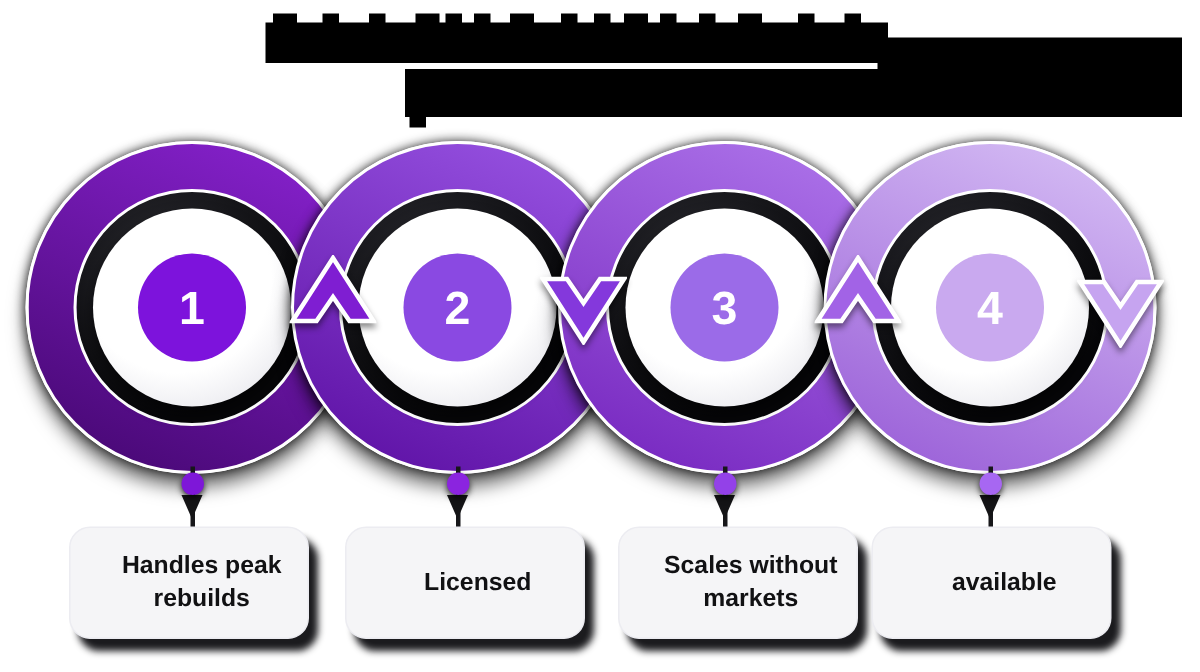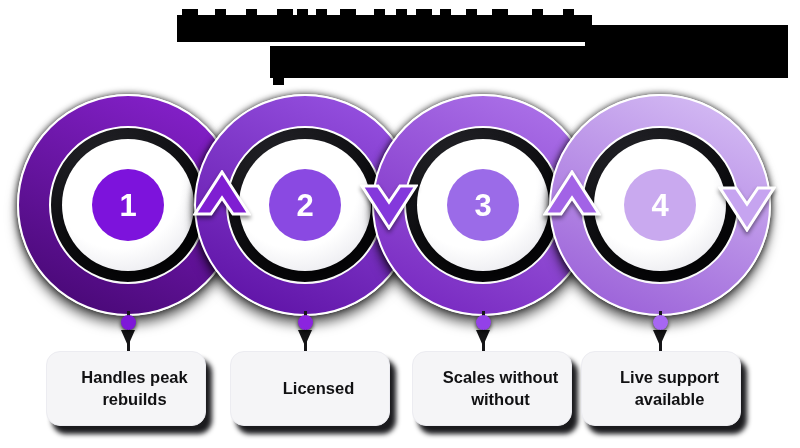--- a/index.html
+++ b/index.html
@@ -163,20 +163,19 @@
 
   <div class="card" style="left:46px">
     <div class="l1">Handles peak</div>
     <div class="l2">rebuilds</div>
   </div>
   <div class="card" style="left:230px">
     <div class="l1">Licensed</div>
   </div>
   <div class="card" style="left:412px">
     <div class="l1">Scales without</div>
-    <div class="l2">without</div>
+    <div class="l2">markets</div>
   </div>
   <div class="card" style="left:581px">
-    <div class="l1">Live support</div>
     <div class="l2">available</div>
   </div>
 
 </div>
 
 </body></html>

